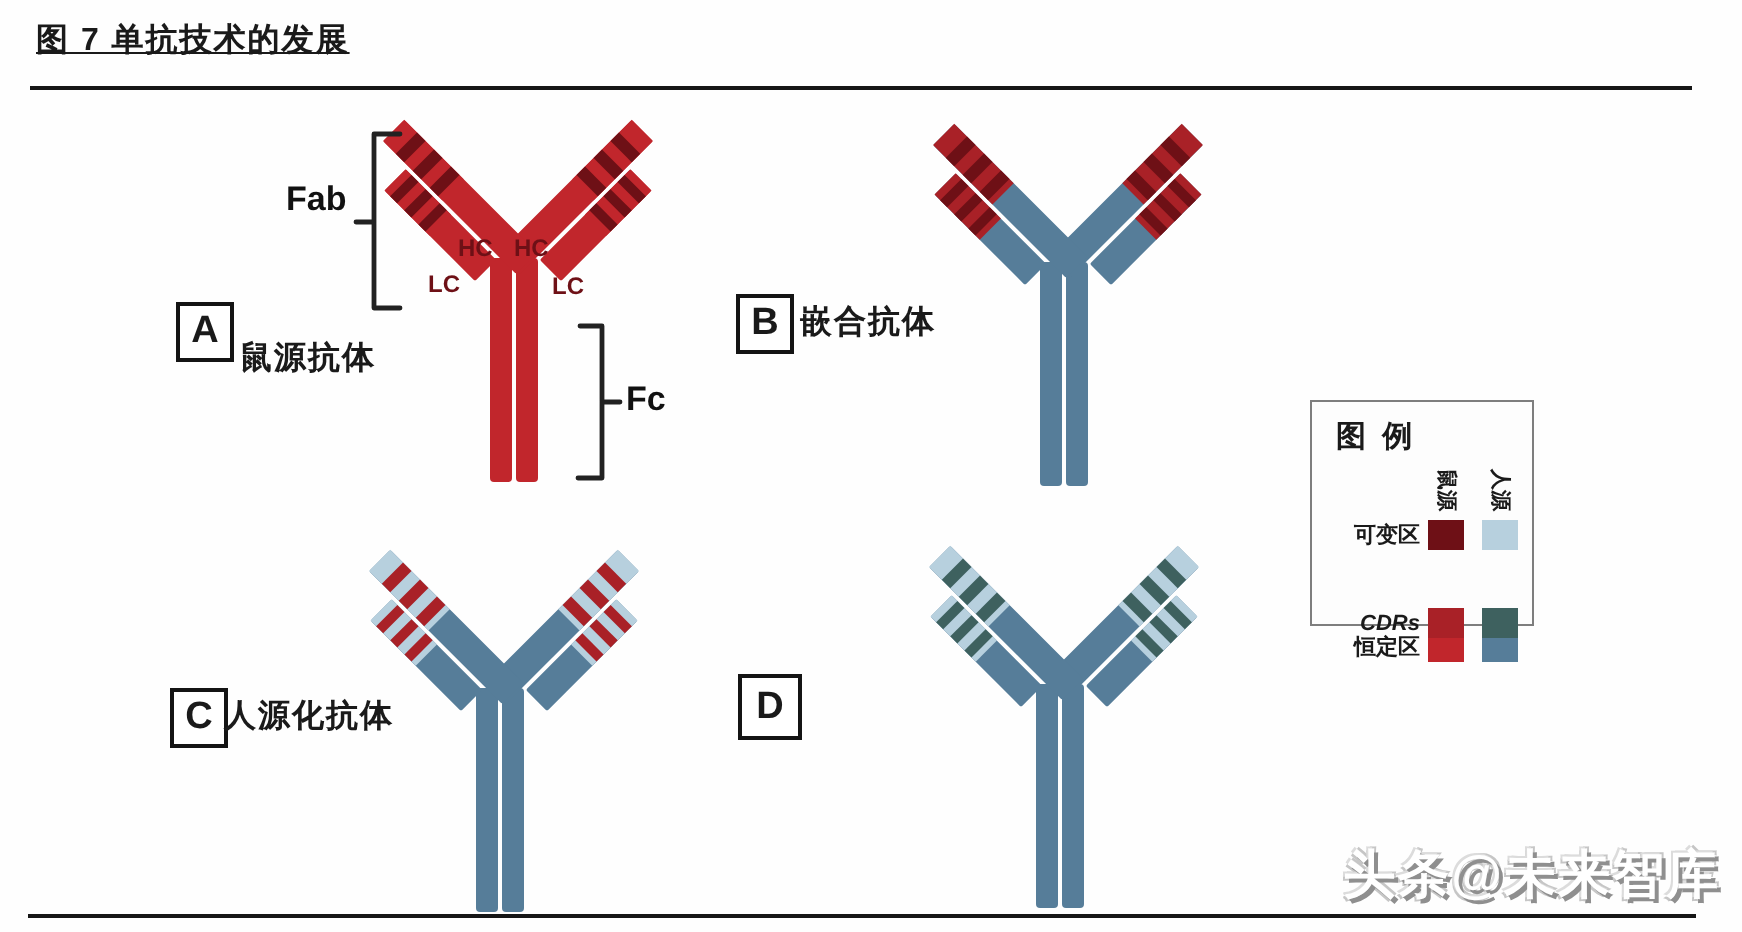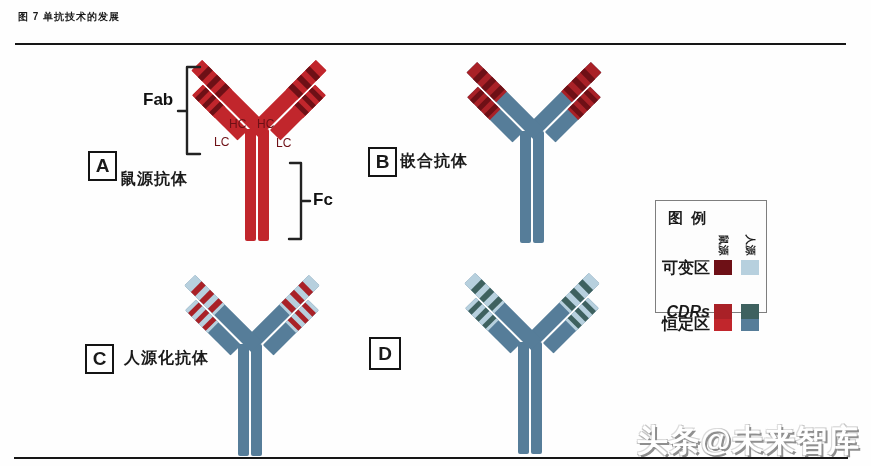--- a/index.html
+++ b/index.html
@@ -1,33 +1,33 @@
 <!DOCTYPE html>
 <html style="--murineRed: #c1262c; --murineDark: #6e1016; --tipRed: #a92127; --humanBlue: #567d99; --humanLight: #b7d0de; --humanTeal: #3e615f;"><head>
 <meta charset="utf-8">
 <style>
   html,body{margin:0;padding:0;background:#fff;}
   .stage{
     position:relative;width:871px;height:466px;background:#fefefe;overflow:hidden;
     font-family:"Liberation Sans","DejaVu Sans",sans-serif;color:#1a1a1a;
   }
   .abs{position:absolute;}
-  .fig-title{left:18px;top:10px;font-size:10px;font-weight:700;letter-spacing:1px;}
+  .fig-title{left:18px;top:10px;font-size:16px;font-weight:700;letter-spacing:1px;text-decoration:underline;}
   .rule{background:#161616;height:2px;}
   .rule-top{left:15px;top:43px;width:831px;}
   .rule-bottom{left:14px;top:457px;width:834px;}
 
   
   .ab-A{--cStem:var(--murineRed);--cArm:var(--murineRed);--cTip:var(--murineRed);--cStripe:var(--murineDark);}
   .ab-B{--cStem:var(--humanBlue);--cArm:var(--humanBlue);--cTip:var(--tipRed);--cStripe:var(--murineDark);}
   .ab-C{--cStem:var(--humanBlue);--cArm:var(--humanBlue);--cTip:var(--humanLight);--cStripe:var(--tipRed);}
   .ab-D{--cStem:var(--humanBlue);--cArm:var(--humanBlue);--cTip:var(--humanLight);--cStripe:var(--humanTeal);}
   .ab-svg{position:absolute;width:240px;height:195px;overflow:visible;}
 
-  .chain-tag{position:absolute;font-size:12px;font-weight:400;color:var(--murineDark);}
+  .chain-tag{position:absolute;font-size:12px;font-weight:700;color:var(--murineDark);}
   .bracket-label{position:absolute;font-size:17px;font-weight:700;color:#111;text-align:right;}
   .bracket-svg{position:absolute;overflow:visible;}
   .bracket-svg path{fill:none;stroke:#222;stroke-width:2.4;stroke-linecap:round;stroke-linejoin:round;}
 
   .letter-box{
     position:absolute;width:25px;height:26px;border:2px solid #141414;background:#fff;
     display:flex;align-items:center;justify-content:center;
     font-size:19px;font-weight:700;
   }
   .ab-name{position:absolute;font-size:16px;font-weight:700;letter-spacing:1px;}
@@ -39,39 +39,39 @@
   .legend-title{position:absolute;left:12px;top:8px;font-size:15px;font-weight:700;letter-spacing:2px;}
   .legend-colhead{
     position:absolute;width:22px;height:24px;top:32px;
     display:flex;align-items:center;justify-content:center;
     font-size:10.5px;font-weight:700;transform:rotate(90deg);white-space:nowrap;
   }
   .colhead-murine{left:56px;}
   .colhead-human{left:83px;}
   .legend-row-label{
     position:absolute;left:2px;width:52px;text-align:right;
-    font-size:16px;font-weight:700;line-height:16px;
+    font-size:11px;font-weight:700;line-height:16px;
   }
   .legend-row-label.italic{font-style:italic;}
   .swatch{position:absolute;width:18px;height:15px;}
   .sw-c1{left:58px;}
   .sw-c2{left:85px;}
   .row-y1{top:59px;}
   .row-y2{top:96px;margin-top:19px;}
   .row-y3{top:103px;}
   .sw-var-m{background:var(--murineDark);}
   .sw-var-h{background:var(--humanLight);}
   .sw-con-m{background:var(--murineRed);}
   .sw-con-h{background:var(--humanBlue);}
   .sw-cdr-m{background:var(--tipRed);}
   .sw-cdr-h{background:var(--humanTeal);}
 
   .watermark{
     position:absolute;left:610px;top:420px;width:250px;text-align:right;
-    font-size:31px;font-weight:700;color:#ffffff;letter-spacing:1px;
+    font-size:26px;font-weight:700;color:#ffffff;letter-spacing:1px;
     text-shadow:2px 2px 0 #8f8f8f,-1px -1px 0 #dcdcdc,1px -1px 0 #c6c6c6,-1px 1px 0 #c6c6c6;
   }
 </style>
 </head>
 <body>
 
 <div class="stage">
 
   <svg width="0" height="0" style="position:absolute">
     <defs>
@@ -142,21 +142,21 @@
     <span>B</span>
   </div>
   <div class="ab-name" style="left:400px;top:151px">嵌合抗体</div>
 
   <svg class="ab-svg ab-C" style="left:132px;top:270px" viewBox="0 0 240 195">
     <use href="#ab-shape" xlink:href="#ab-shape"></use>
   </svg>
   <div class="letter-box" style="left:85px;top:344px">
     <span>C</span>
   </div>
-  <div class="ab-name" style="left:124px;top:348px">人源化抗体</div>
+  <div class="ab-name" style="left:112px;top:348px">人源化抗体</div>
 
   <svg class="ab-svg ab-D" style="left:412px;top:268px" viewBox="0 0 240 195">
     <use href="#ab-shape" xlink:href="#ab-shape"></use>
   </svg>
   <div class="letter-box" style="left:369px;top:337px;width:28px;height:29px">
     <span>D</span>
   </div>
 
   <div class="legend">
     <div class="legend-title">图 例</div>

